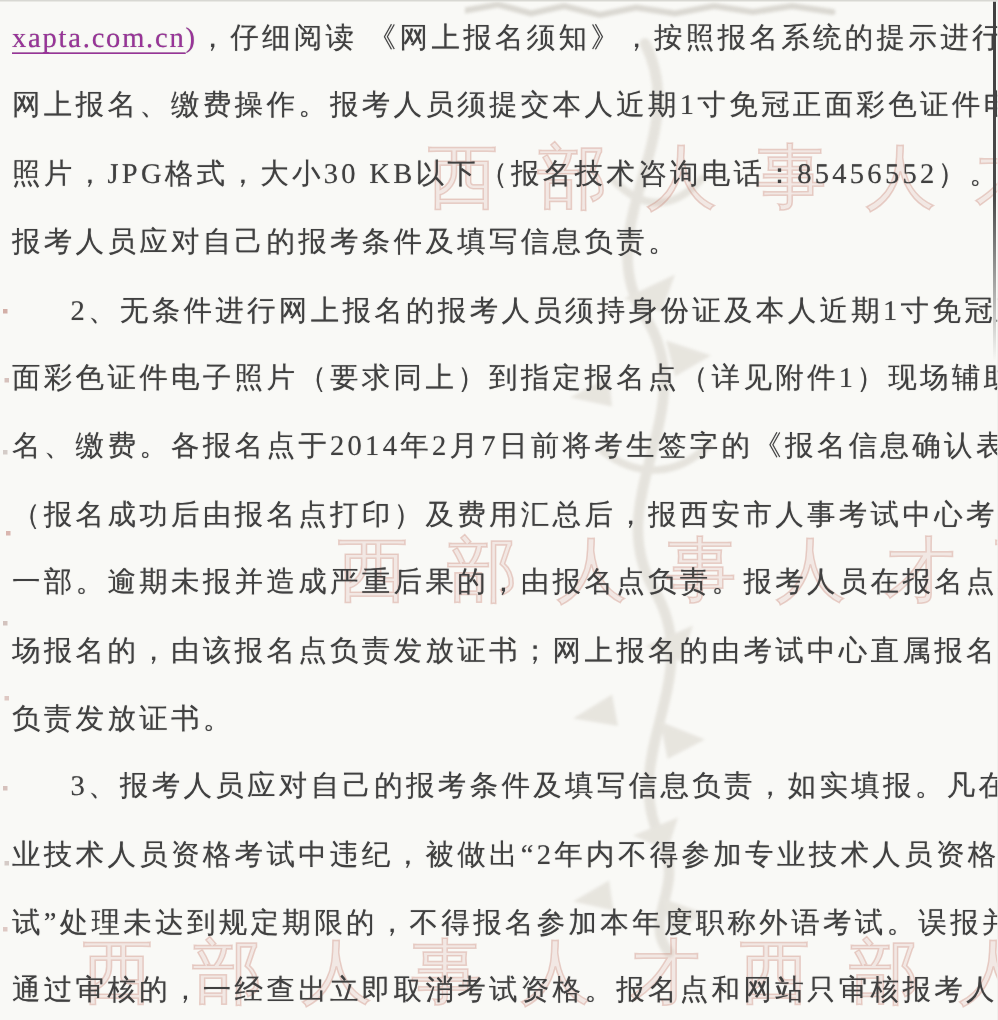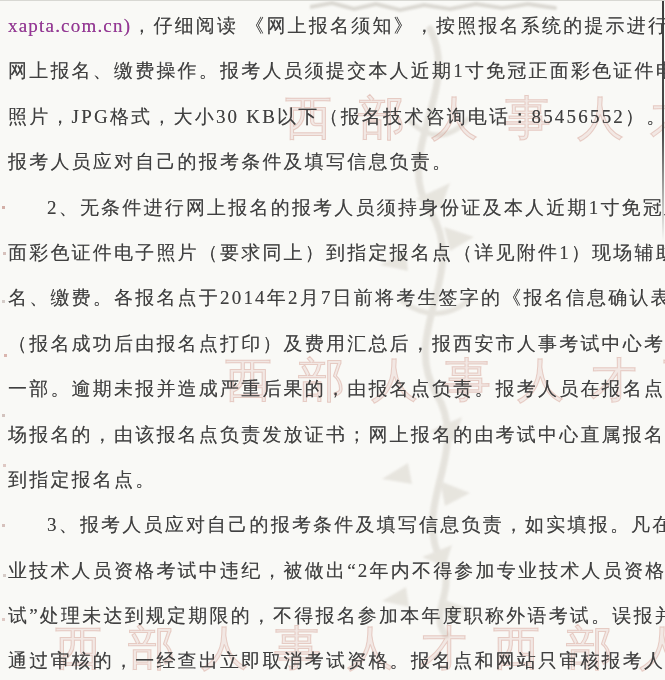--- a/index.html
+++ b/index.html
@@ -18,20 +18,21 @@
     height:45.4px;line-height:45.4px;
     padding-left:8px;padding-right:6px;
     font-size:19px;letter-spacing:2.2px;
     color:#404040;
     white-space:nowrap;overflow:hidden;
     text-shadow:0 0 .6px rgba(64,64,64,.55);
   }
   .line.indent{padding-left:47px;}
   .doclink{
     color:#993399;
+    text-decoration:underline;
     text-underline-offset:4px;
     cursor:pointer;
     letter-spacing:1.2px;
   }
   .linkish{color:#993399;}
   
   .wm-row{
     position:absolute;z-index:1;
     font-size:47px;letter-spacing:26px;white-space:nowrap;
     color:rgba(198,124,110,.13);
@@ -103,20 +104,20 @@
     </div>
     <div class="line">网上报名、缴费操作。报考人员须提交本人近期1寸免冠正面彩色证件电子</div>
     <div class="line">照片，JPG格式，大小30 KB以下（报名技术咨询电话：85456552）。报名</div>
     <div class="line">报考人员应对自己的报考条件及填写信息负责。</div>
     <div class="line indent">2、无条件进行网上报名的报考人员须持身份证及本人近期1寸免冠正</div>
     <div class="line">面彩色证件电子照片（要求同上）到指定报名点（详见附件1）现场辅助报</div>
     <div class="line">名、缴费。各报名点于2014年2月7日前将考生签字的《报名信息确认表》</div>
     <div class="line">（报名成功后由报名点打印）及费用汇总后，报西安市人事考试中心考务</div>
     <div class="line">一部。逾期未报并造成严重后果的，由报名点负责。报考人员在报名点现</div>
     <div class="line">场报名的，由该报名点负责发放证书；网上报名的由考试中心直属报名点</div>
-    <div class="line">到指定报名点。</div>
+    <div class="line">负责发放证书。</div>
     <div class="line indent">3、报考人员应对自己的报考条件及填写信息负责，如实填报。凡在专</div>
     <div class="line">业技术人员资格考试中违纪，被做出“2年内不得参加专业技术人员资格考</div>
     <div class="line">试”处理未达到规定期限的，不得报名参加本年度职称外语考试。误报并</div>
     <div class="line">通过审核的，一经查出立即取消考试资格。报名点和网站只审核报考人员</div>
   </main>
 
 </div>
 
 </body></html>

